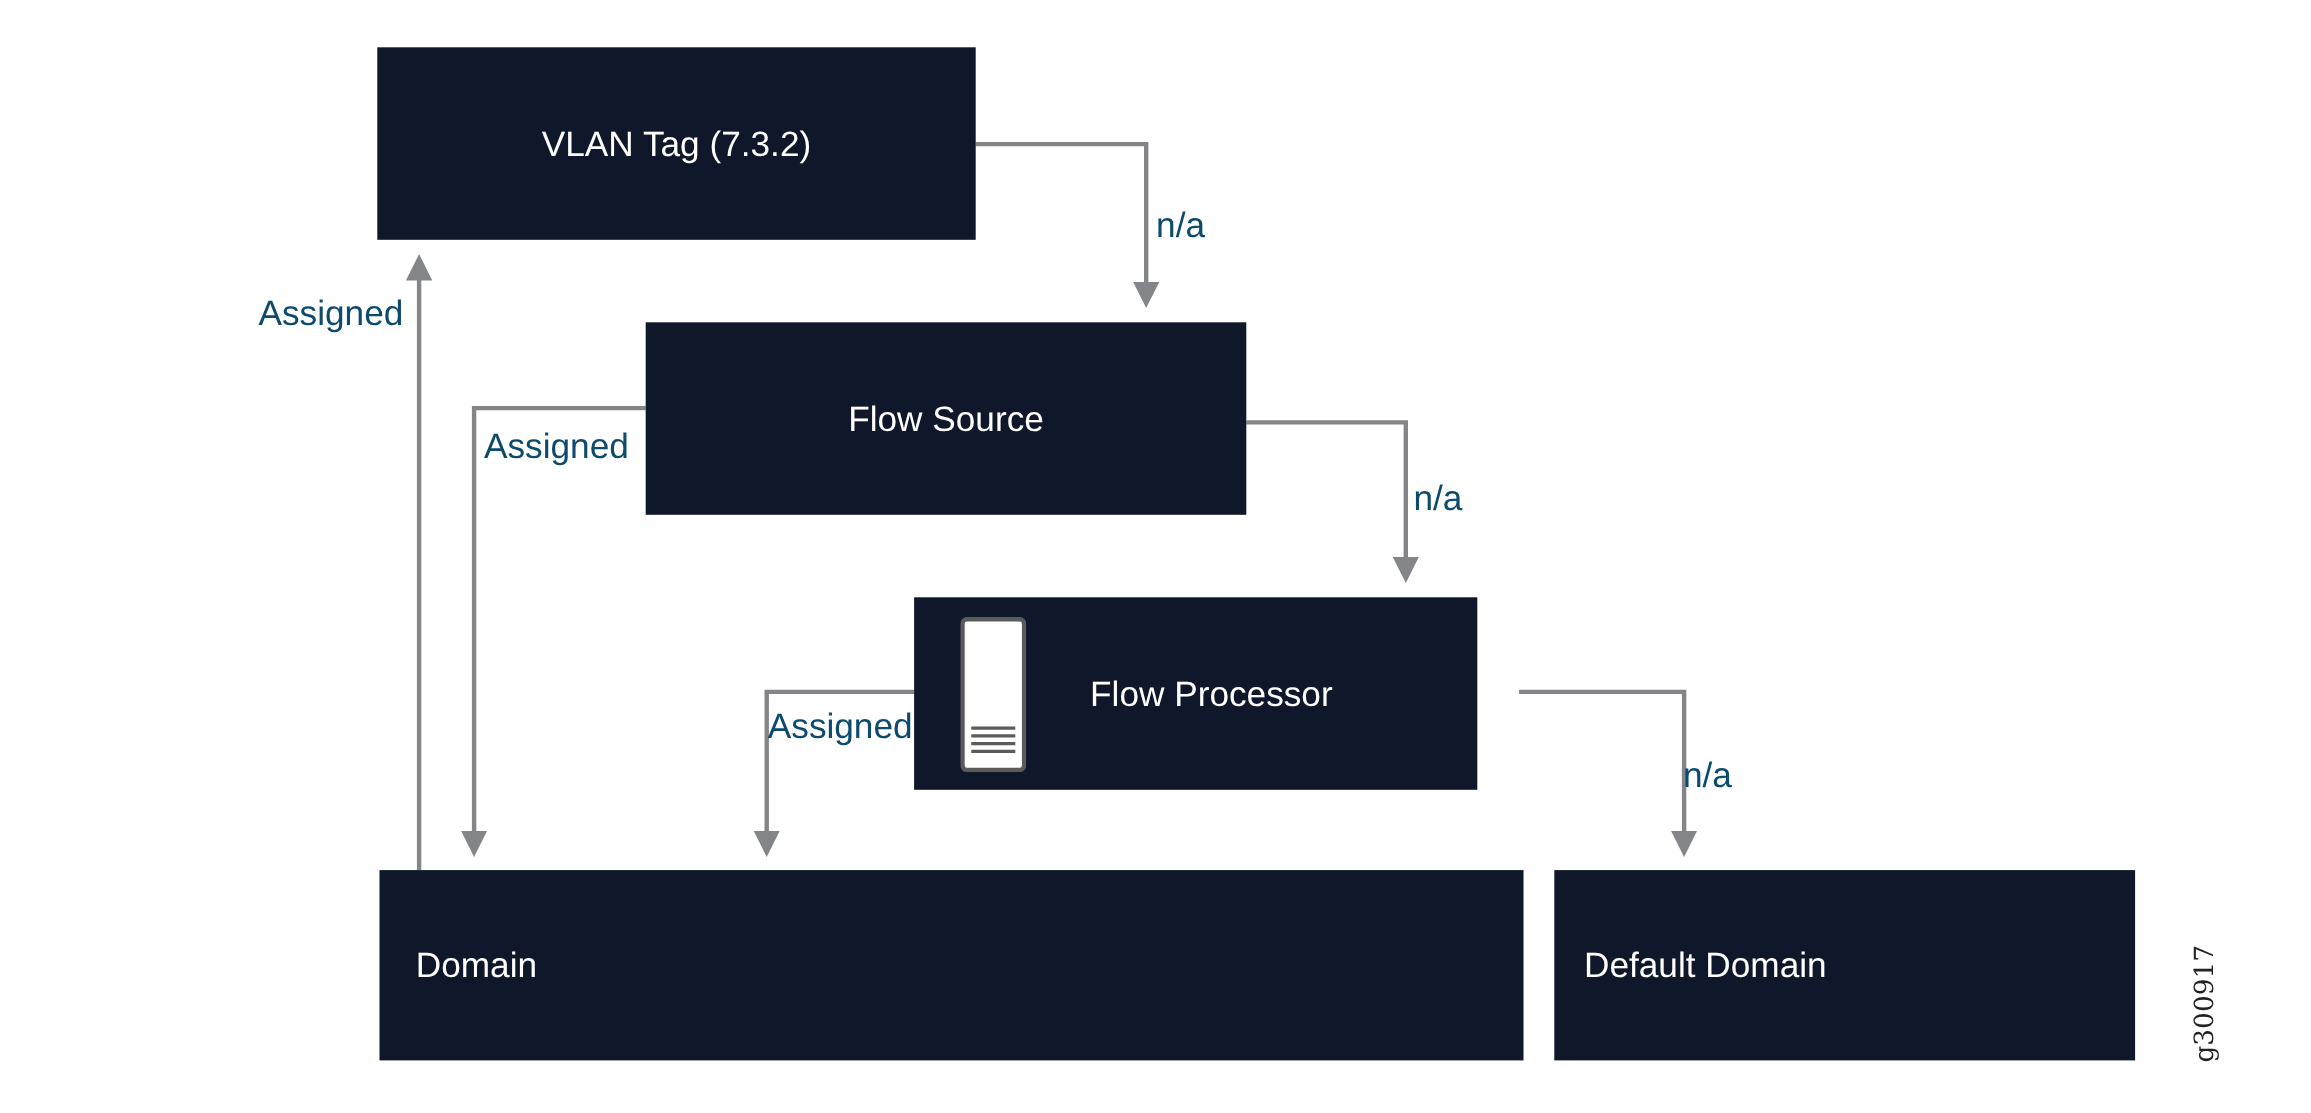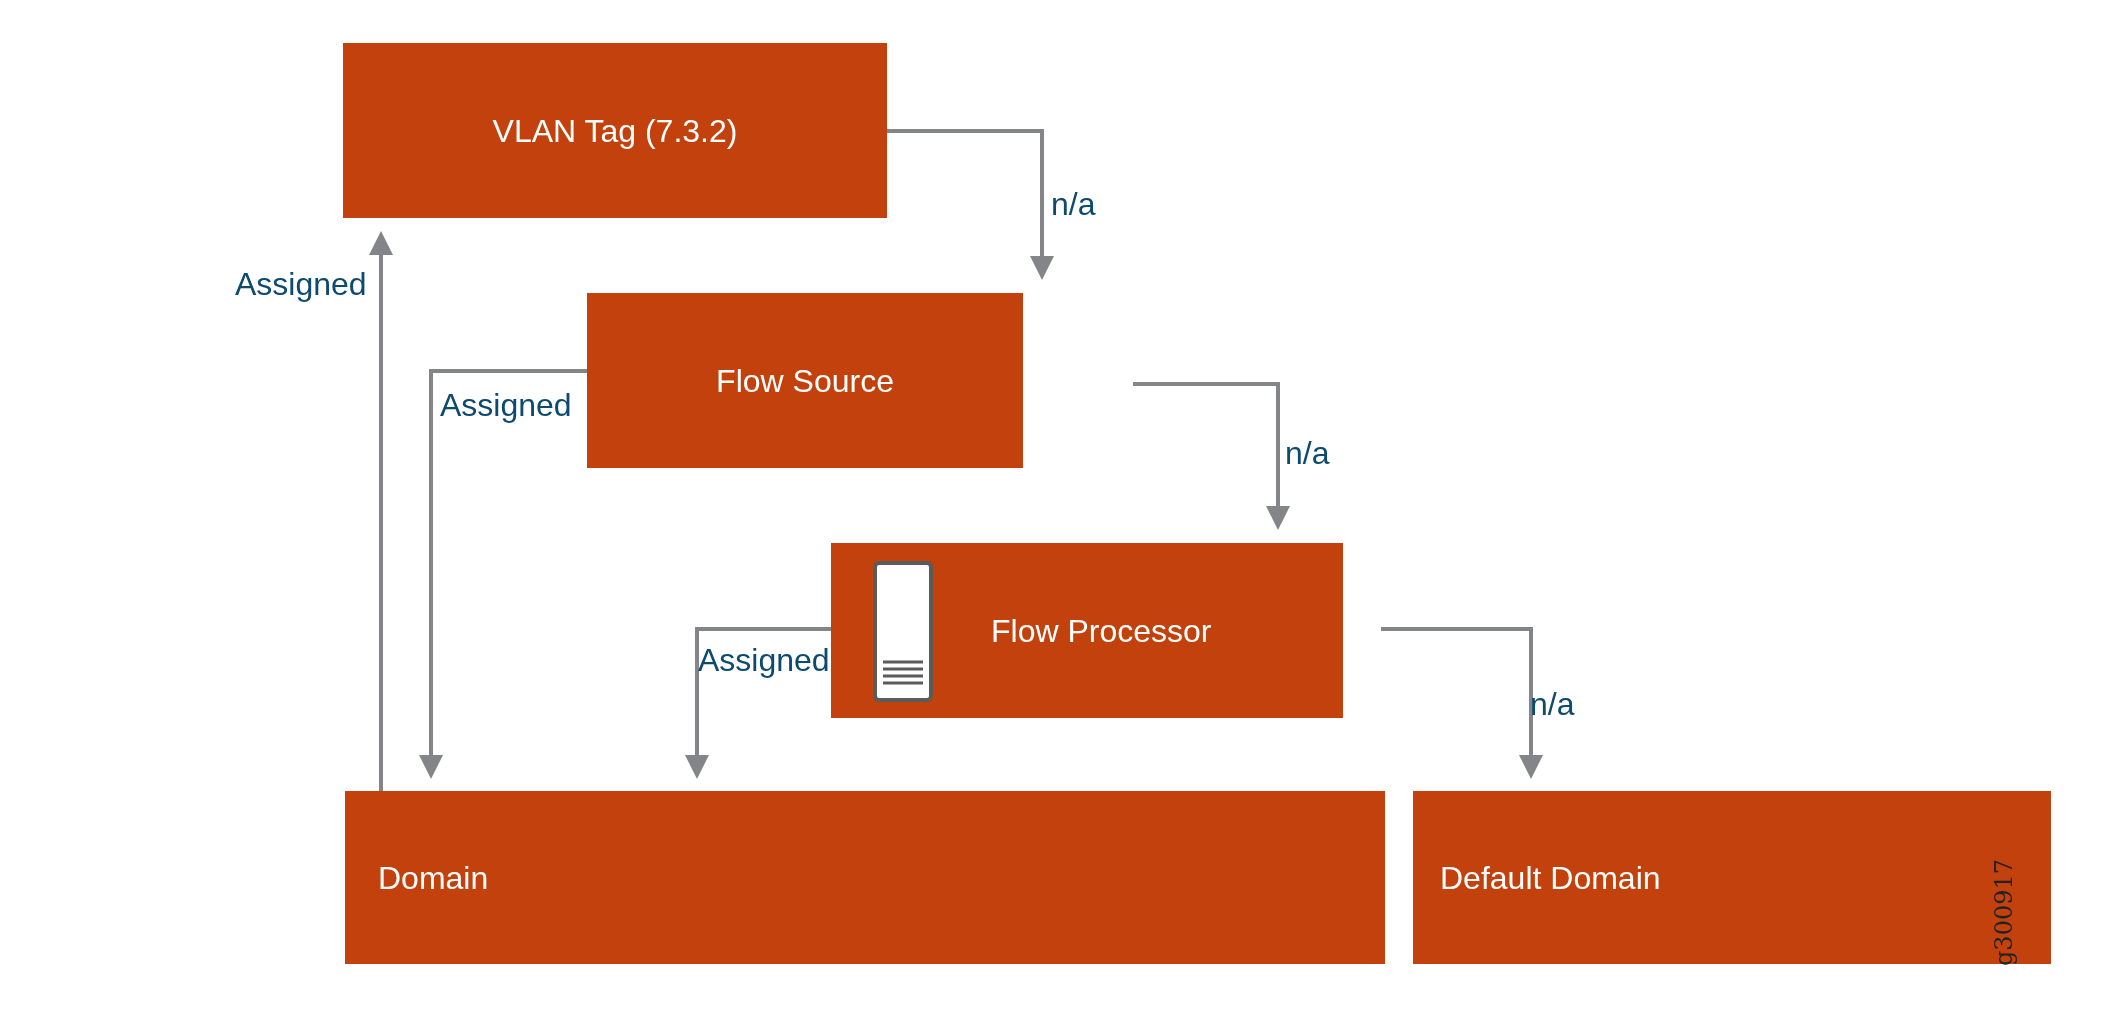--- a/index.html
+++ b/index.html
@@ -1,18 +1,18 @@
 <!DOCTYPE html>
 <html><head>
 <meta charset="utf-8">
 <style>
   html, body { margin: 0; padding: 0; background: #ffffff; }
   body { width: 2101px; height: 1012px; position: relative; overflow: hidden;
          font-family: "Liberation Sans", "DejaVu Sans", sans-serif; }
-  .box { position: absolute; background: #c2410c; box-sizing: border-box; }
+  .box { position: absolute; background: #0f172a; box-sizing: border-box; }
   .box-label { position: absolute; color: #ffffff; font-size: 32px; white-space: nowrap; }
   .center-label { left: 0; right: 0; top: 50%; transform: translateY(-50%); text-align: center; }
   .edge-label { position: absolute; color: #0c4a6e; font-size: 32px; white-space: nowrap; }
   svg.connectors { position: absolute; left: 0; top: 0; }
   .fig-id { position: absolute; font-family: "DejaVu Serif", serif; font-size: 24px; color: #222;
             transform-origin: left top; transform: rotate(-90deg); white-space: nowrap; }
 </style>
 </head>
 <body>
 
@@ -33,40 +33,40 @@
 
   <polyline points="587,371 431,371 431,767" fill="none" stroke="#848589" stroke-width="4" marker-end="url(#arrowhead)"></polyline>
 
   <polyline points="831,629 697,629 697,767" fill="none" stroke="#848589" stroke-width="4" marker-end="url(#arrowhead)"></polyline>
 </svg>
 
 <div class="box" style="left:343px; top:43px; width:544px; height:175px;">
   <span class="box-label center-label">VLAN Tag (7.3.2)</span>
 </div>
 
-<div class="box" style="left:587px; top:293px; width:436px; height:175px;">
+<div class="box" style="left:587px; top:293px; width:546px; height:175px;">
   <span class="box-label center-label">Flow Source</span>
 </div>
 
 <div class="box" style="left:831px; top:543px; width:512px; height:175px;">
   <svg style="position:absolute; left:42px; top:18px;" width="60" height="141" viewBox="0 0 60 141">
     <rect x="2" y="2" width="56" height="137" rx="4" ry="4" fill="#ffffff" stroke="#5b5b5b" stroke-width="4"></rect>
     <line x1="10" y1="101" x2="50" y2="101" stroke="#5b5b5b" stroke-width="3"></line>
     <line x1="10" y1="108" x2="50" y2="108" stroke="#5b5b5b" stroke-width="3"></line>
     <line x1="10" y1="115" x2="50" y2="115" stroke="#5b5b5b" stroke-width="3"></line>
     <line x1="10" y1="122" x2="50" y2="122" stroke="#5b5b5b" stroke-width="3"></line>
   </svg>
   <span class="box-label" style="left:160px; top:50%; transform:translateY(-50%);">Flow Processor</span>
 </div>
 
 <div class="box" style="left:345px; top:791px; width:1040px; height:173px;text-decoration:underline;">
   <span class="box-label" style="left:33px; top:50%; transform:translateY(-50%);">Domain</span>
 </div>
 
-<div class="box" style="left:1413px; top:791px; width:638px; height:173px;">
+<div class="box" style="left:1413px; top:791px; width:528px; height:173px;">
   <span class="box-label" style="left:27px; top:50%; transform:translateY(-50%);">Default Domain</span>
 </div>
 
 <span class="edge-label" style="left:1051px; top:186px;">n/a</span>
 <span class="edge-label" style="left:1285px; top:435px;">n/a</span>
 <span class="edge-label" style="left:1530px; top:686px;">n/a</span>
 <span class="edge-label" style="left:235px; top:266px;">Assigned</span>
 <span class="edge-label" style="left:440px; top:387px;">Assigned</span>
 <span class="edge-label" style="left:698px; top:642px;">Assigned</span>
 

